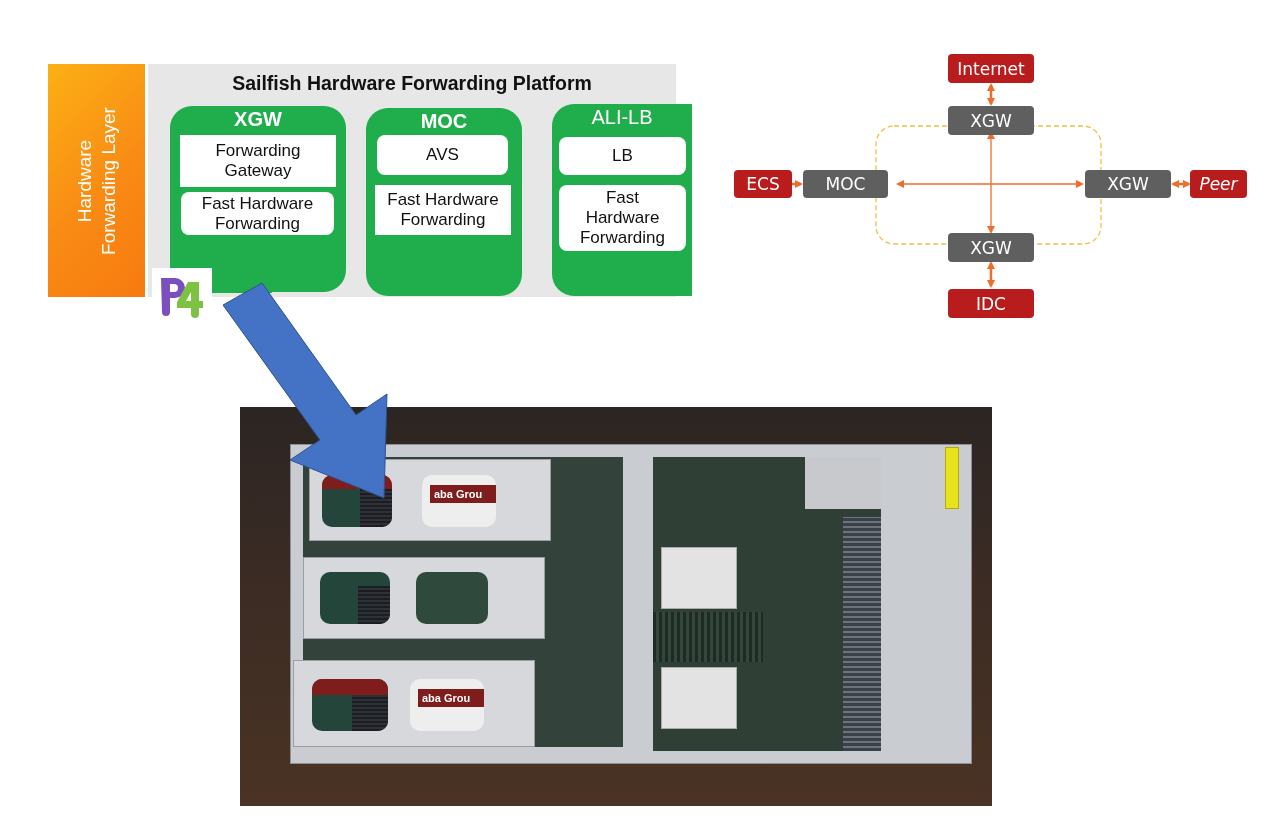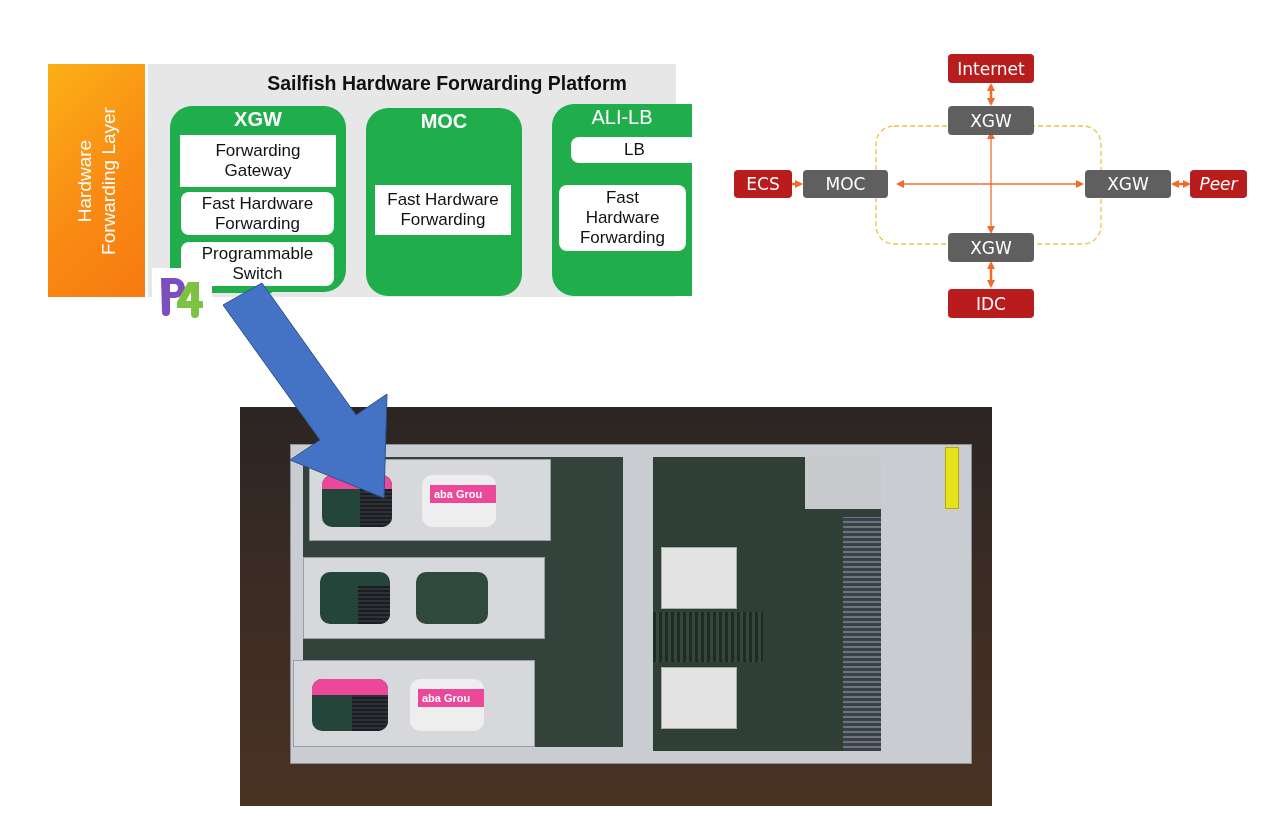--- a/index.html
+++ b/index.html
@@ -5,21 +5,21 @@
   html, body { margin:0; padding:0; background:#ffffff; }
   body { width:1279px; height:838px; position:relative; overflow:hidden; font-family:"Liberation Sans", sans-serif; }
 
   
   #layer-bar { position:absolute; left:48px; top:64px; width:97px; height:233px;
     background:linear-gradient(135deg,#fbb016 0%,#f98b14 55%,#f77a10 100%); }
   #layer-bar .vt { position:absolute; left:50%; top:50%; transform:translate(-50%,-50%) rotate(-90deg);
     color:#fff; font-size:19px; line-height:24px; text-align:center; white-space:nowrap; }
   #platform-bg { position:absolute; left:148px; top:64px; width:528px; height:233px; background:#e7e7e7; }
   #platform-title { position:absolute; left:148px; top:72px; width:528px; text-align:center;
-    font-weight:bold; font-size:19.5px; color:#111;padding-left:35px; }
+    font-weight:bold; font-size:19.5px; color:#111; }
   .group { position:absolute; background:#1fae4b; border-radius:22px; }
   .group .gtitle { position:absolute; left:0; right:0; top:2px; text-align:center; color:#fff; font-size:20px; font-weight:bold; }
   .group .gtitle.light { font-weight:normal; }
   .cell { position:absolute; background:#fff; border-radius:8px; color:#111; font-size:17px; line-height:20px;
     display:flex; align-items:center; justify-content:center; text-align:center; }
   #p4-logo { position:absolute; left:152px; top:268px; width:60px; height:52px; background:#fff; }
   #p4-logo svg { position:absolute; left:6px; top:6px; }
   #p4-bar { position:absolute; left:212px; top:286px; width:60px; height:7px; background:#1fae4b; }
 
   
@@ -28,21 +28,21 @@
   .nbox.orange { background:#b91c1c; }
   .nbox.gray { background:#5f5f5f; }
 
   
   #photo { position:absolute; left:240px; top:407px; width:752px; height:399px; overflow:hidden;
     background:linear-gradient(180deg,#2b2523 0%,#3a2b24 40%,#4a3323 100%); }
   #chassis { position:absolute; left:50px; top:37px; width:680px; height:318px; background:#c9ccd0; border:1px solid #8d9196; }
   .bay { position:absolute; background:#2c3e36; }
   .tray { position:absolute; background:#d6d8db; border:1px solid #9a9ea3; }
   .window { position:absolute; border-radius:10px; overflow:hidden; background:#24453a; }
-  .card-orange { position:absolute; background:#ec4899; color:#fff; font-size:11px; font-weight:bold; padding-left:4px; line-height:18px; }
+  .card-orange { position:absolute; background:#7f1d1d; color:#fff; font-size:11px; font-weight:bold; padding-left:4px; line-height:18px; }
   .heatsink { position:absolute; background:repeating-linear-gradient(0deg,#1b1d21 0 2px,#2e3137 2px 4px); }
   .cpu { position:absolute; background:#e3e3e3; border:1px solid #aaa; }
   .dimm { position:absolute; background:repeating-linear-gradient(90deg,#1e2a24 0 3px,#35463c 3px 6px); }
   .fan { position:absolute; background:repeating-linear-gradient(0deg,#3a4149 0 3px,#6c747d 3px 5px); }
   #yellow-label { position:absolute; background:#e8e21a; border:1px solid #b5a90c; }
 </style>
 </head>
 <body>
 
 <div id="layer-bar">
@@ -51,31 +51,31 @@
     <div>Forwarding Layer</div>
   </div>
 </div>
 <div id="platform-bg"></div>
 <div id="platform-title">Sailfish Hardware Forwarding Platform</div>
 
 <div class="group" style="left:170px;top:106px;width:176px;height:186px;">
   <div class="gtitle">XGW</div>
   <div class="cell" style="left:10px;top:29px;width:156px;height:52px;border-radius:0;">Forwarding Gateway</div>
   <div class="cell" style="left:11px;top:86px;width:153px;height:43px;">Fast Hardware Forwarding</div>
-  <div class="cell" style="left:11px;top:136px;width:153px;height:44px;">Programmable Switch</div>
 </div>
 
 <div class="group" style="left:366px;top:108px;width:156px;height:188px;">
   <div class="gtitle">MOC</div>
+  <div class="cell" style="left:11px;top:27px;width:131px;height:40px;">AVS</div>
   <div class="cell" style="left:9px;top:77px;width:136px;height:50px;border-radius:0;padding:0 6px;box-sizing:border-box;">Fast Hardware Forwarding</div>
 </div>
 
 <div class="group" style="left:540px;top:104px;width:140px;height:192px;border-top-right-radius:0;border-bottom-right-radius:0;margin-left:12px;">
   <div class="gtitle light">ALI-LB</div>
-  <div class="cell" style="left:19px;top:33px;width:127px;height:26px;">LB</div>
+  <div class="cell" style="left:7px;top:33px;width:127px;height:38px;">LB</div>
   <div class="cell" style="left:7px;top:81px;width:127px;height:66px;padding:0 14px;box-sizing:border-box;">Fast Hardware Forwarding</div>
 </div>
 
 <div id="p4-bar"></div>
 <div id="p4-logo">
   <svg width="48" height="44" viewBox="0 0 48 44">
     <path d="M3 4 h14 a10 10 0 0 1 0 20 h-5 v14 a4 4 0 0 1 -8 0 z" fill="#7b4fbe"></path>
     <path d="M12 10 h4 a4 4 0 0 1 0 8 h-4 z" fill="#fff"></path>
     <path d="M30 8 l-11 20 v6 h14 v6 a4 4 0 0 0 8 0 v-6 h4 v-7 h-4 v-19 z M33 18 v9 h-5 z" fill="#7dc242" fill-rule="evenodd"></path>
   </svg>

